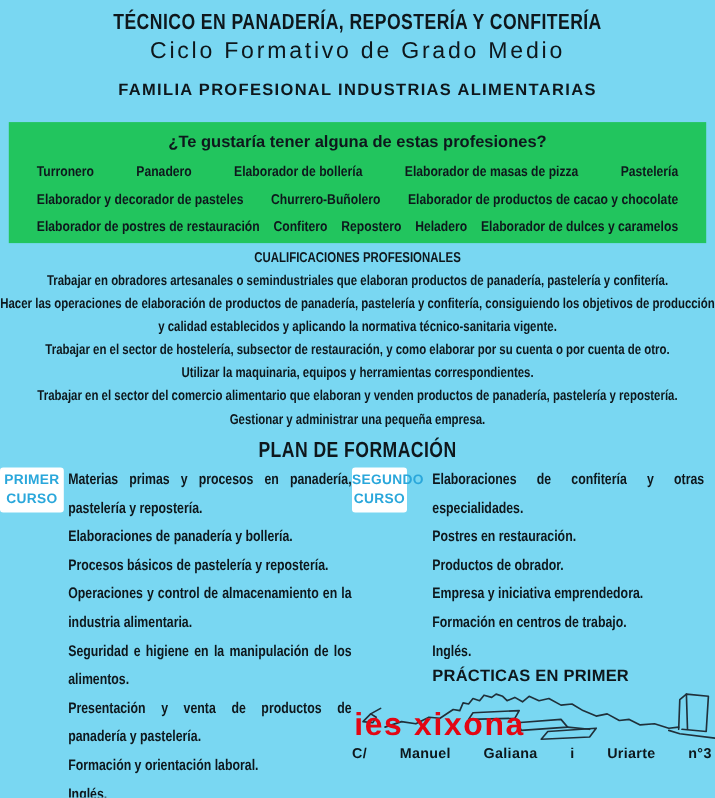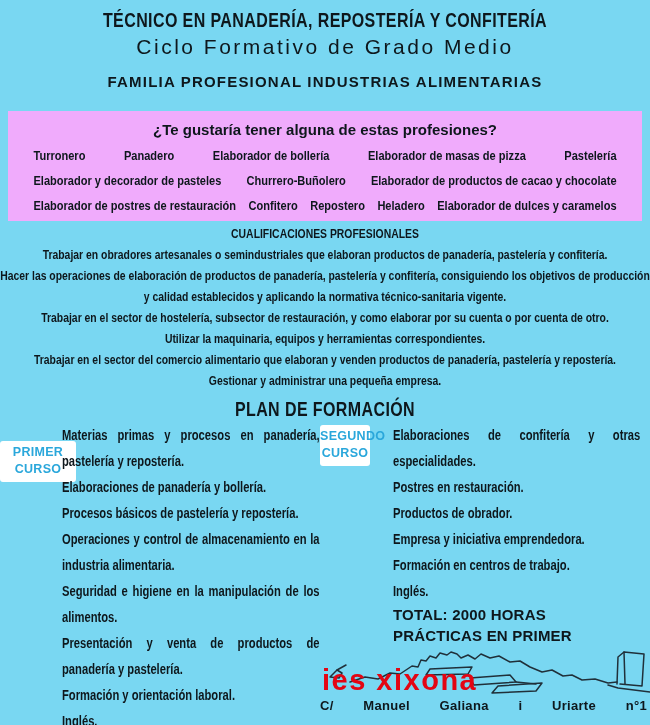--- a/index.html
+++ b/index.html
@@ -19,40 +19,40 @@
   .page{position:relative;width:650px;height:725px;overflow:hidden;}
 
   
   .cx-center{width:812px;margin-left:-81px;transform:scaleX(0.8);transform-origin:50% 0;}
   .cx-left{transform:scaleX(0.8);transform-origin:0 0;}
 
   .title{margin-top:9px;font-size:20px;font-weight:bold;text-align:center;letter-spacing:.5px;}
   .subtitle{margin-top:3px;font-size:21px;font-weight:500;text-align:center;letter-spacing:2.5px;}
   .family{margin-top:14px;font-size:15px;font-weight:bold;text-align:center;letter-spacing:1.2px;}
 
-  .prof-box{width:634px;margin:21px auto 0;background:#f0abfc;padding:6px 0 8px;}
+  .prof-box{width:634px;margin:21px auto 0;background:#22c55e;padding:6px 0 8px;}
   .question{margin-top:4px;font-size:15px;font-weight:bold;text-align:center;}
   .prof-rows{width:726px;margin-left:-46px;transform:scaleX(0.85);transform-origin:50% 0;}
   .prof-row{display:flex;justify-content:space-between;align-items:baseline;padding:0 20px;margin-top:10px;}
   .prof-item{font-size:13px;font-weight:bold;white-space:nowrap;}
 
   .qual-heading{margin-top:5px;font-size:13px;font-weight:bold;text-align:center;}
   .paras{margin-top:3px;text-align:center;}
   .qual-par{margin:0;font-size:13px;font-weight:bold;line-height:21px;}
 
   .plan-heading{margin-top:7px;font-size:20px;font-weight:bold;text-align:center;letter-spacing:.5px;}
 
   .columns{display:flex;margin-top:1px;}
   .col{position:relative;}
   .col-left{width:320px;}
   .col-right{width:330px;}
 
   .course-badge{position:absolute;top:3px;background:#fff;border-radius:3px;text-align:center;padding:3px 0 4px;}
   .course-badge .bl{display:block;color:var(--course-label-blue);font-weight:bold;font-size:12.5px;line-height:17px;letter-spacing:.3px;}
-  .badge-first{left:0;width:76px;margin-top:16px;}
+  .badge-first{left:0;width:58px;}
   .badge-second{left:0;width:50px;}
 
   .subjects{font-size:14px;font-weight:bold;line-height:26px;text-align:justify;}
   .subjects.left{margin-left:62px;width:322px;}
   .subjects.right{margin-left:73px;width:309px;}
   .subject{margin:0;}
 
   .total-block{margin-left:73px;margin-top:0;}
   .total-line{margin:0;font-size:15px;font-weight:bold;line-height:21px;letter-spacing:.2px;}
 
@@ -136,21 +136,20 @@
       <div class="subjects right cx-left">
           <p class="subject">Elaboraciones de confitería y otras especialidades.</p>
           <p class="subject">Postres en restauración.</p>
           <p class="subject">Productos de obrador.</p>
           <p class="subject">Empresa y iniciativa emprendedora.</p>
           <p class="subject">Formación en centros de trabajo.</p>
           <p class="subject">Inglés.</p>
         </div>
 
       <div class="total-block">
-        <p class="total-line">TOTAL: 2000 HORAS</p>
         <p class="total-line">PRÁCTICAS EN PRIMER</p>
       </div>
 
       <div class="logo">
         <svg width="330" height="50" viewBox="0 0 330 50">
           <g fill="none" stroke="#20303a" stroke-width="1.5" stroke-linejoin="round" stroke-linecap="round">
             <path d="M10,31 L17,24 L22,27 L19,32 Z"></path>
             <path d="M17,24 L26,19"></path>
             <path d="M30,36 L45,31 L58,33 L70,27 L80,28 L92,20 L98,21 L101,14 L106,15 L110,10 L116,12 L120,7 L127,9 L131,6 L137,8 L141,12 L148,9 L155,13 L161,8 L170,12 L179,10 L190,16 L200,15 L210,21 L222,26 L232,24 L243,30 L252,29 L262,34 L275,33 L288,37 L297,36"></path>
             <path d="M110,23 L152,21 L148,28 L106,29 Z"></path>
@@ -159,18 +158,18 @@
             <path d="M196,36 L216,38"></path>
             <path d="M297,38 L298,11 L304,6 L324,8 L322,40 L300,38"></path>
             <path d="M304,6 L305,38"></path>
             <path d="M288,39 L298,42 L330,46"></path>
           </g>
         </svg>
         <span class="school-name">ies xixona</span>
       </div>
 
       <div class="address">
-        <p class="addr-line">C/ Manuel Galiana i Uriarte n°1</p>
+        <p class="addr-line">C/ Manuel Galiana i Uriarte n°3</p>
       </div>
     </div>
 
   </div>
 </div>
 
 </body></html>

